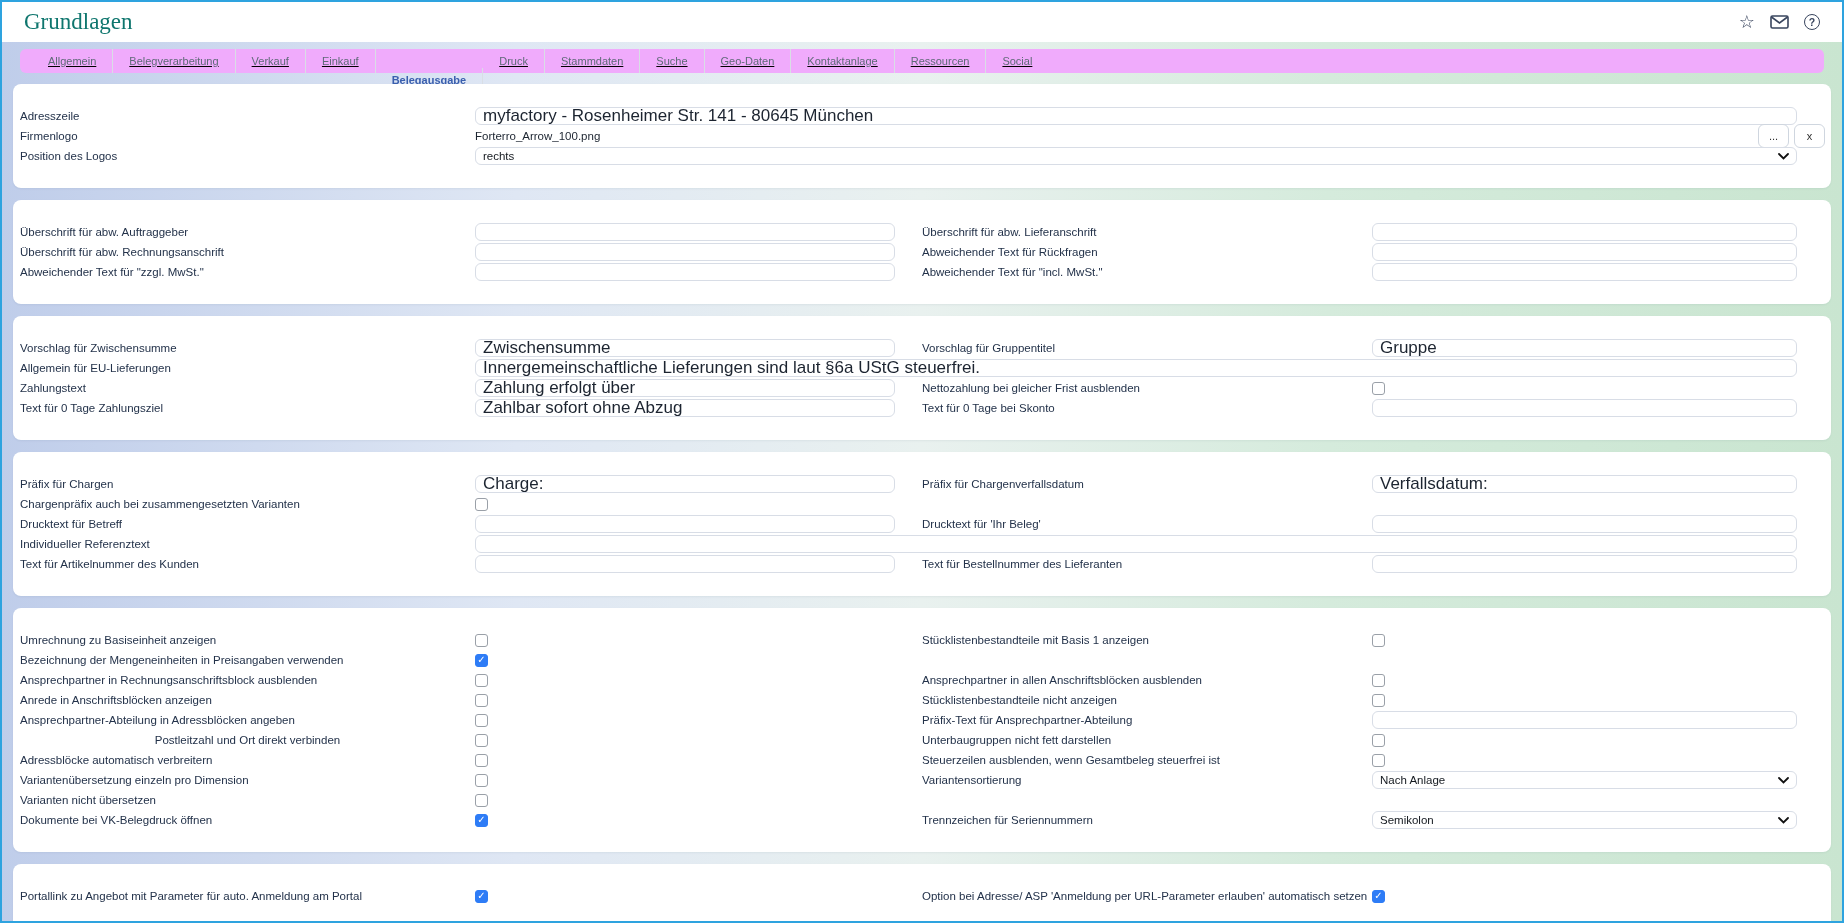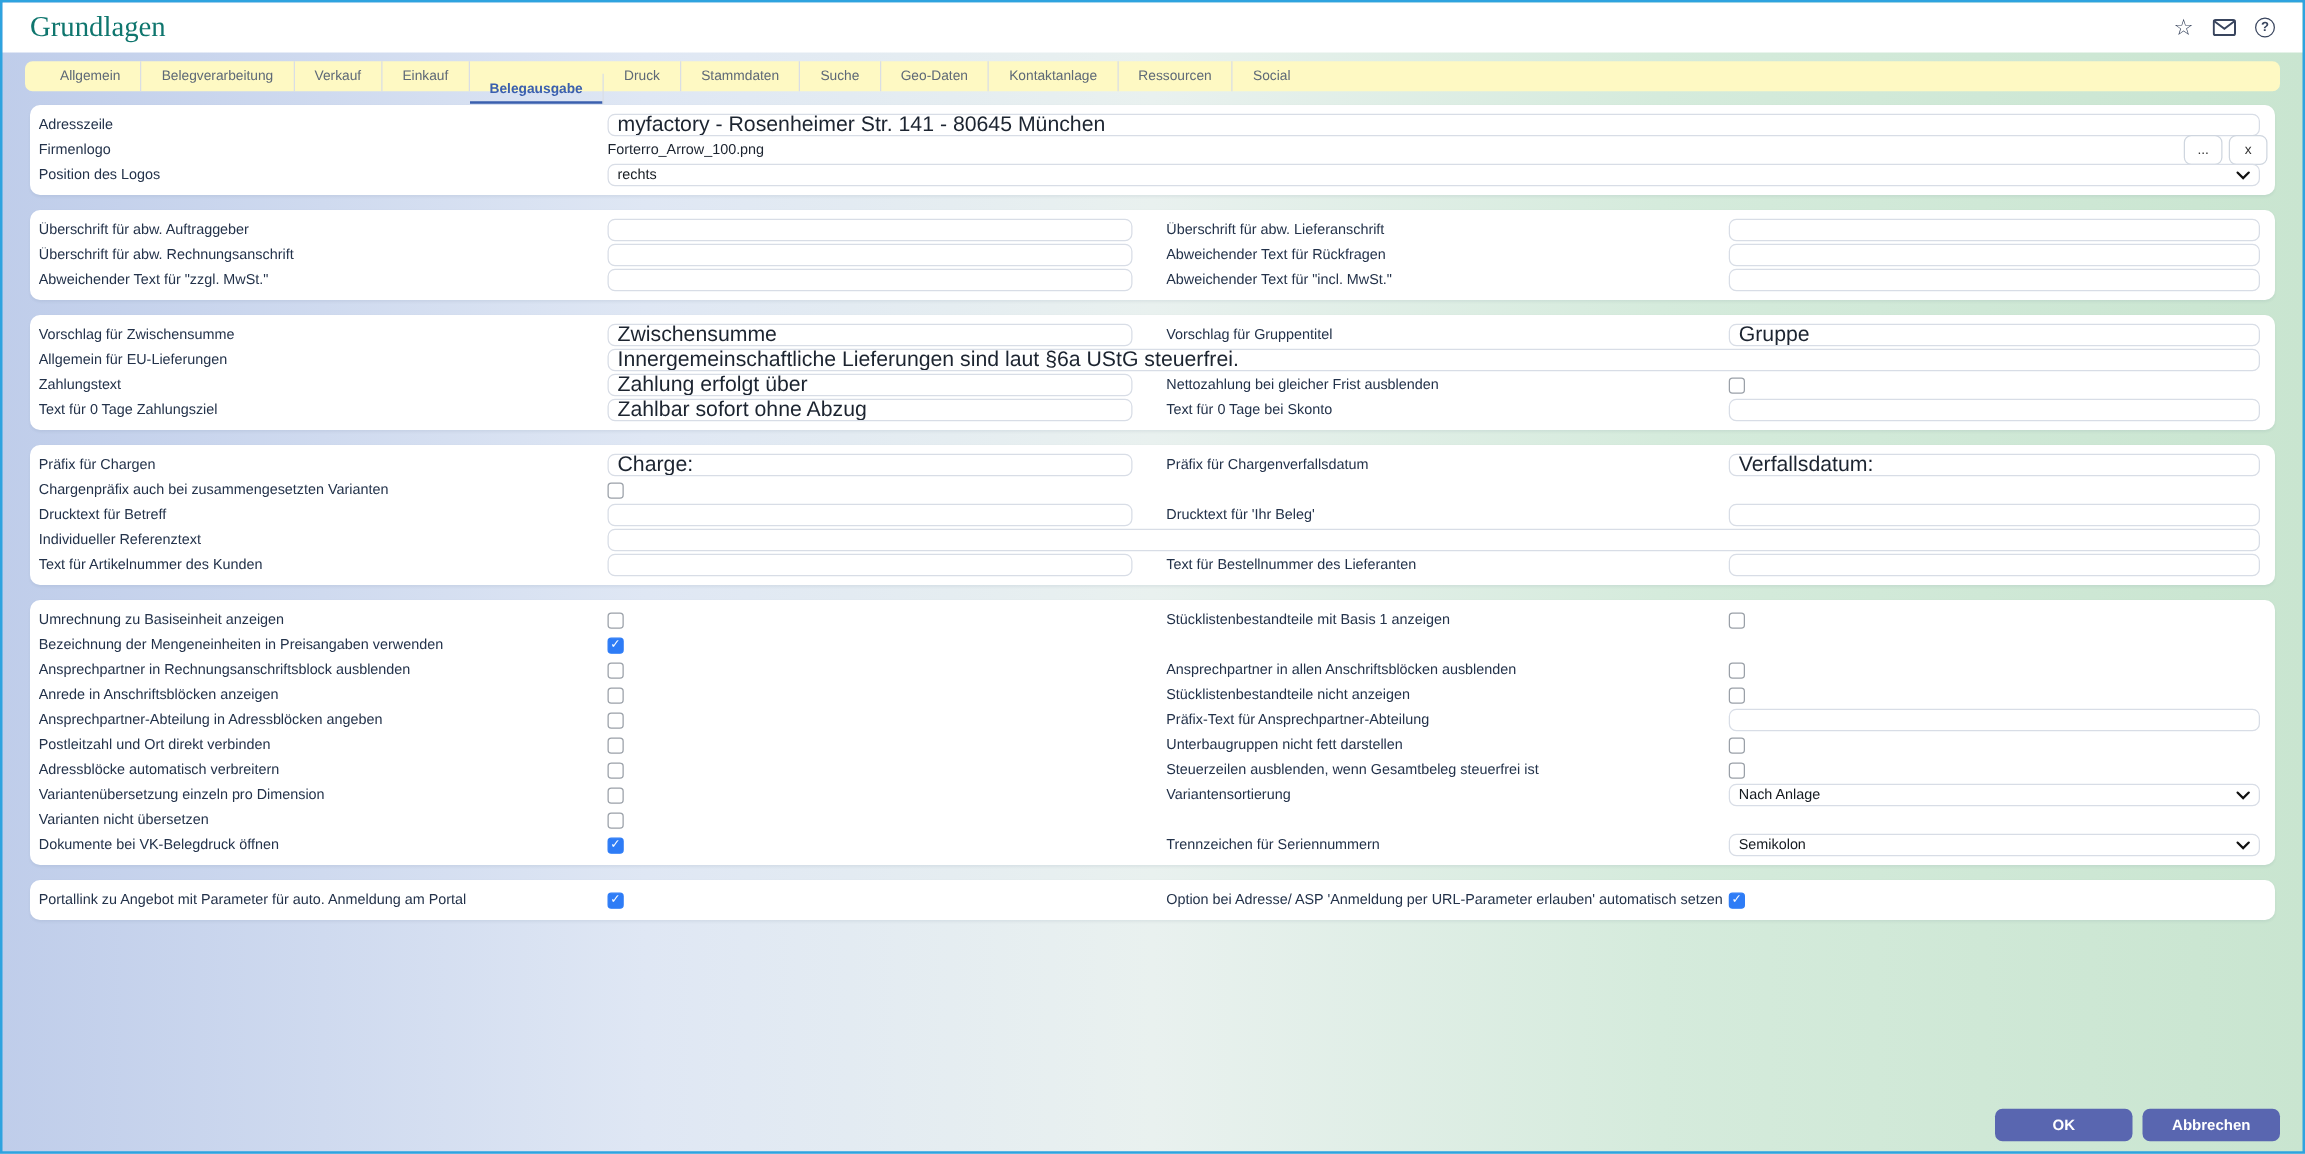--- a/index.html
+++ b/index.html
@@ -18,31 +18,31 @@
   }
   .title { font-size: 23px; color: #0f766e; font-weight: 400; font-family: Liberation Serif, serif; }
   .header-icons { margin-left: auto; display: flex; align-items: center; gap: 15px; }
   .hicon { color: #39455e; display: inline-flex; align-items: center; justify-content: center; cursor: pointer; }
   .star-glyph { font-size: 18px; line-height: 1; }
   .help-circle {
     width: 16px; height: 16px; border: 1.6px solid #39455e; border-radius: 50%;
     font-size: 10.5px; font-weight: 700; display: inline-flex; align-items: center; justify-content: center;
   }
   .tabbar {
-    margin: 7px 18px 11px; background: #fef9c3; border-radius: 6px;
-    height: 24px; flex: 0 0 24px; display: flex; align-items: center; padding: 0 12px;
+    margin: 7px 18px 11px; background: #f0abfc; border-radius: 6px;
+    height: 24px; flex: 0 0 24px; display: flex; align-items: flex-start; padding: 0 12px; text-decoration: underline;
   }
   .tab {
     padding: 0 16px; font-size: 11px; line-height: 24px; color: #5e6977;
     border-right: 1px solid #d9dee5; cursor: pointer; white-space: nowrap;
   }
   .tab:last-child { border-right: none; }
   .tab.active { color: #3a5fae; font-weight: 700; box-shadow: inset 0 -2px 0 #3a5fae; margin-top: 19px; }
   .card {
-    background: #ffffff; border-radius: 8px; margin: 0 22px 12px; padding: 6px 7px;
+    background: #ffffff; border-radius: 8px; margin: 0 11px 12px; padding: 22px 7px;
     box-shadow: 0 1px 2px rgba(70,90,120,0.08);
   }
   .row {
     display: grid; grid-template-columns: 455px 447px 450px 1fr;
     align-items: center; height: 20px; position: relative;
   }
   .flabel { font-size: 11.5px; color: #23324a; white-space: nowrap; overflow: hidden; }
   .fcell { display: flex; align-items: center; }
   input.txt {
     width: 420px; height: 18px; border: 1px solid #d8dde6; border-radius: 6px;
@@ -306,21 +306,21 @@
         <div class="flabel" style="grid-column: 1;">Ansprechpartner-Abteilung in Adressblöcken angeben</div>
         <div class="fcell leftf" style="grid-column: 2;">
           <span class="cb"></span>
         </div>
         <div class="flabel" style="grid-column: 3;">Präfix-Text für Ansprechpartner-Abteilung</div>
         <div class="fcell rightf" style="grid-column: 4;">
           <input class="txt" type="text" value="" style="">
         </div>
       </div>
       <div class="row">
-        <div class="flabel" style="grid-column: 1;">Postleitzahl und Ort direkt verbinden</div>
+        <div class="flabel" style="grid-column: 1; text-align: center;">Postleitzahl und Ort direkt verbinden</div>
         <div class="fcell leftf" style="grid-column: 2;">
           <span class="cb"></span>
         </div>
         <div class="flabel" style="grid-column: 3;">Unterbaugruppen nicht fett darstellen</div>
         <div class="fcell rightf" style="grid-column: 4;">
           <span class="cb"></span>
         </div>
       </div>
       <div class="row">
         <div class="flabel" style="grid-column: 1;">Adressblöcke automatisch verbreitern</div>

